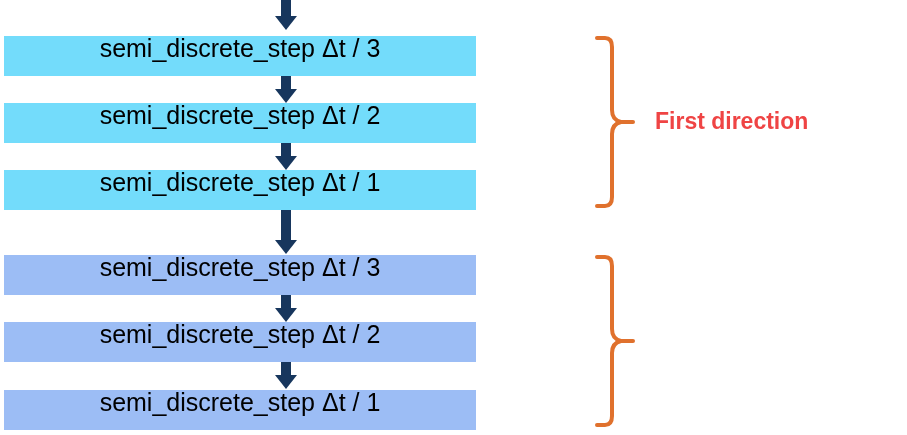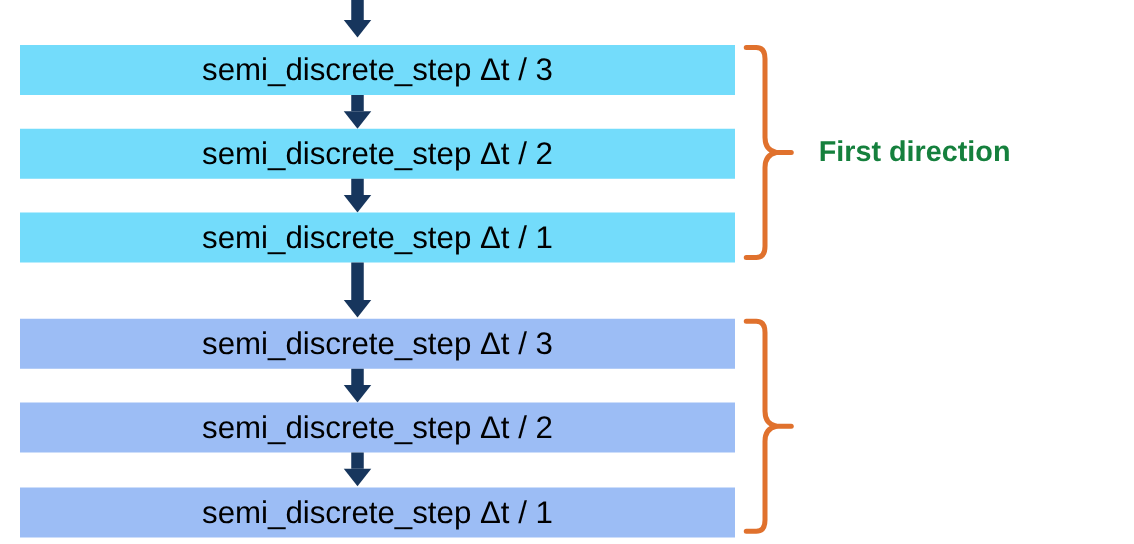--- a/index.html
+++ b/index.html
@@ -12,25 +12,24 @@
     width: 907px;
     height: 435px;
     background: #ffffff;
     font-family: "Liberation Sans", sans-serif;
     overflow: hidden;
   }
 
   
   .step-bar {
     position: absolute;
-    left: 16px;
-    width: 572px;
+    left: 4px;
+    width: 472px;
     height: 40px;
     display: flex;
-    align-items: center;
     justify-content: center;
     box-sizing: border-box;
   }
   .step-bar.cyan  { background: #73dcfb; }
   .step-bar.blue  { background: #9cbdf5; }
 
   .step-label {
     font-size: 25px;
     font-weight: 400;
     color: #000000;
@@ -68,21 +67,21 @@
     position: absolute;
     width: 26px;
   }
   .brace svg { display: block; overflow: visible; }
 
   
   .group-label {
     position: absolute;
     font-size: 23px;
     font-weight: bold;
-    color: #15803d;
+    color: #ef4444;
     white-space: nowrap;
     line-height: 1;
   }
 </style>
 </head>
 <body>
 
 <div id="canvas">
 
   <div class="arrow">

